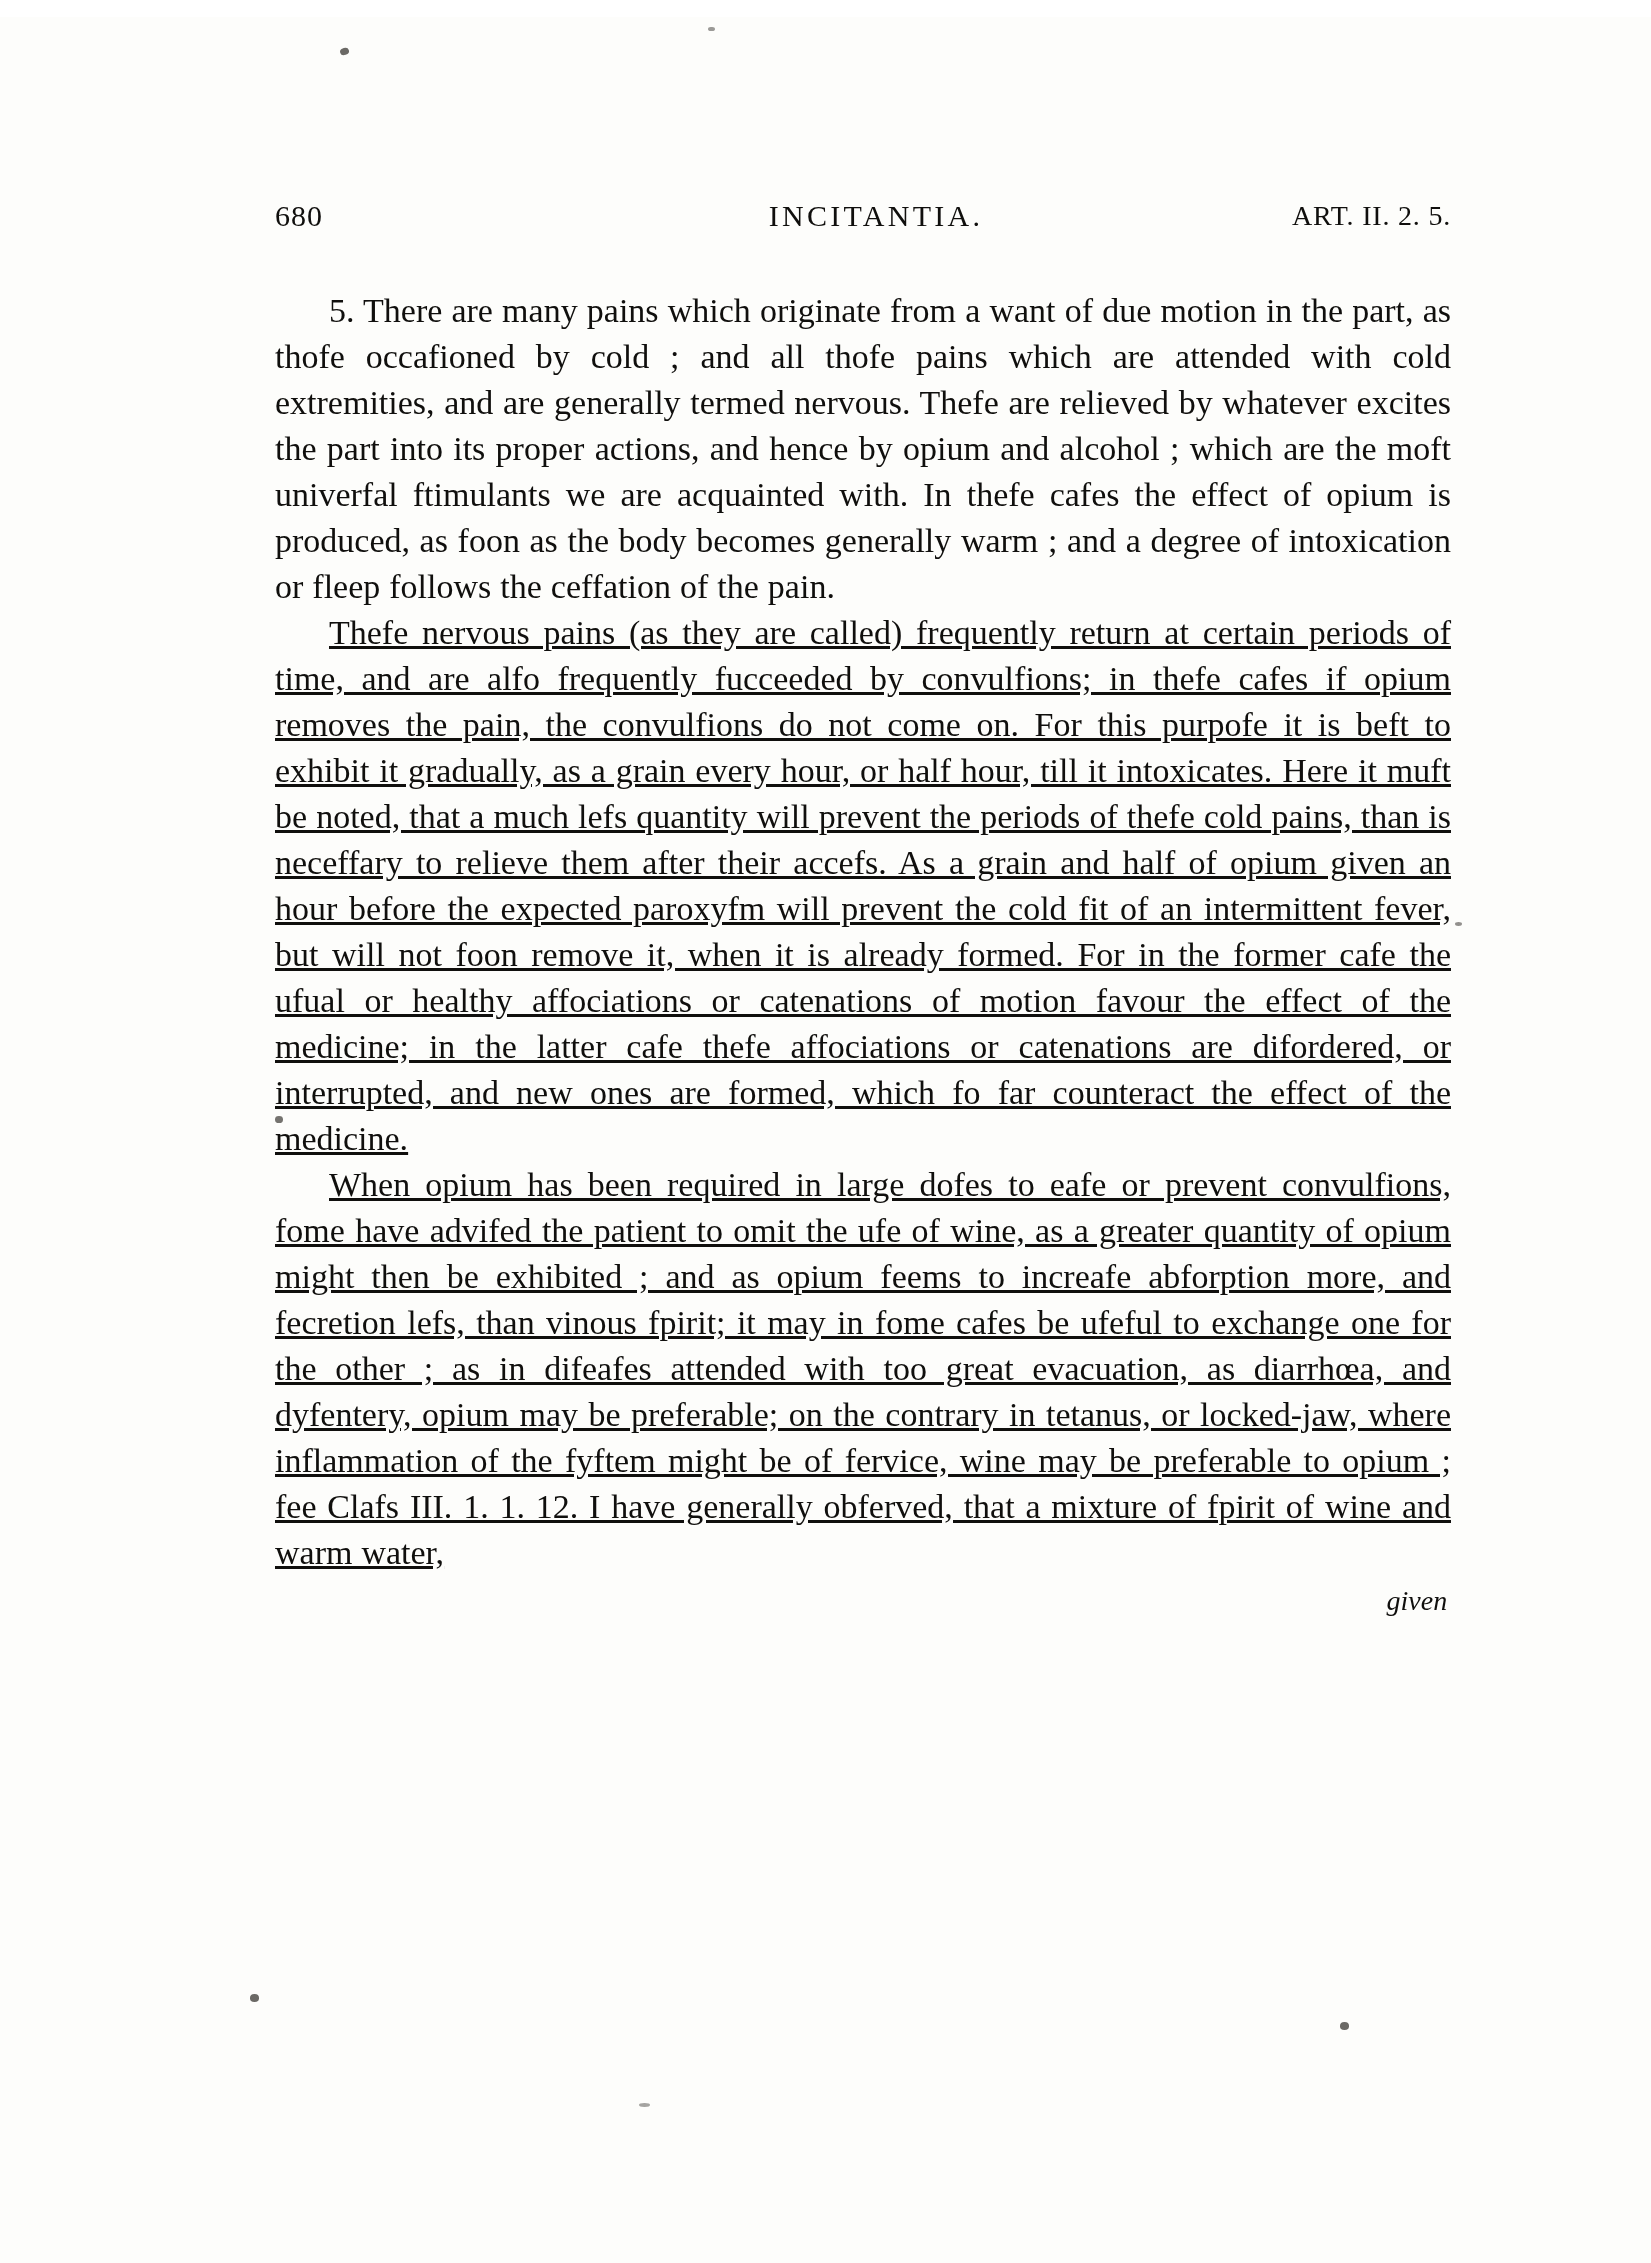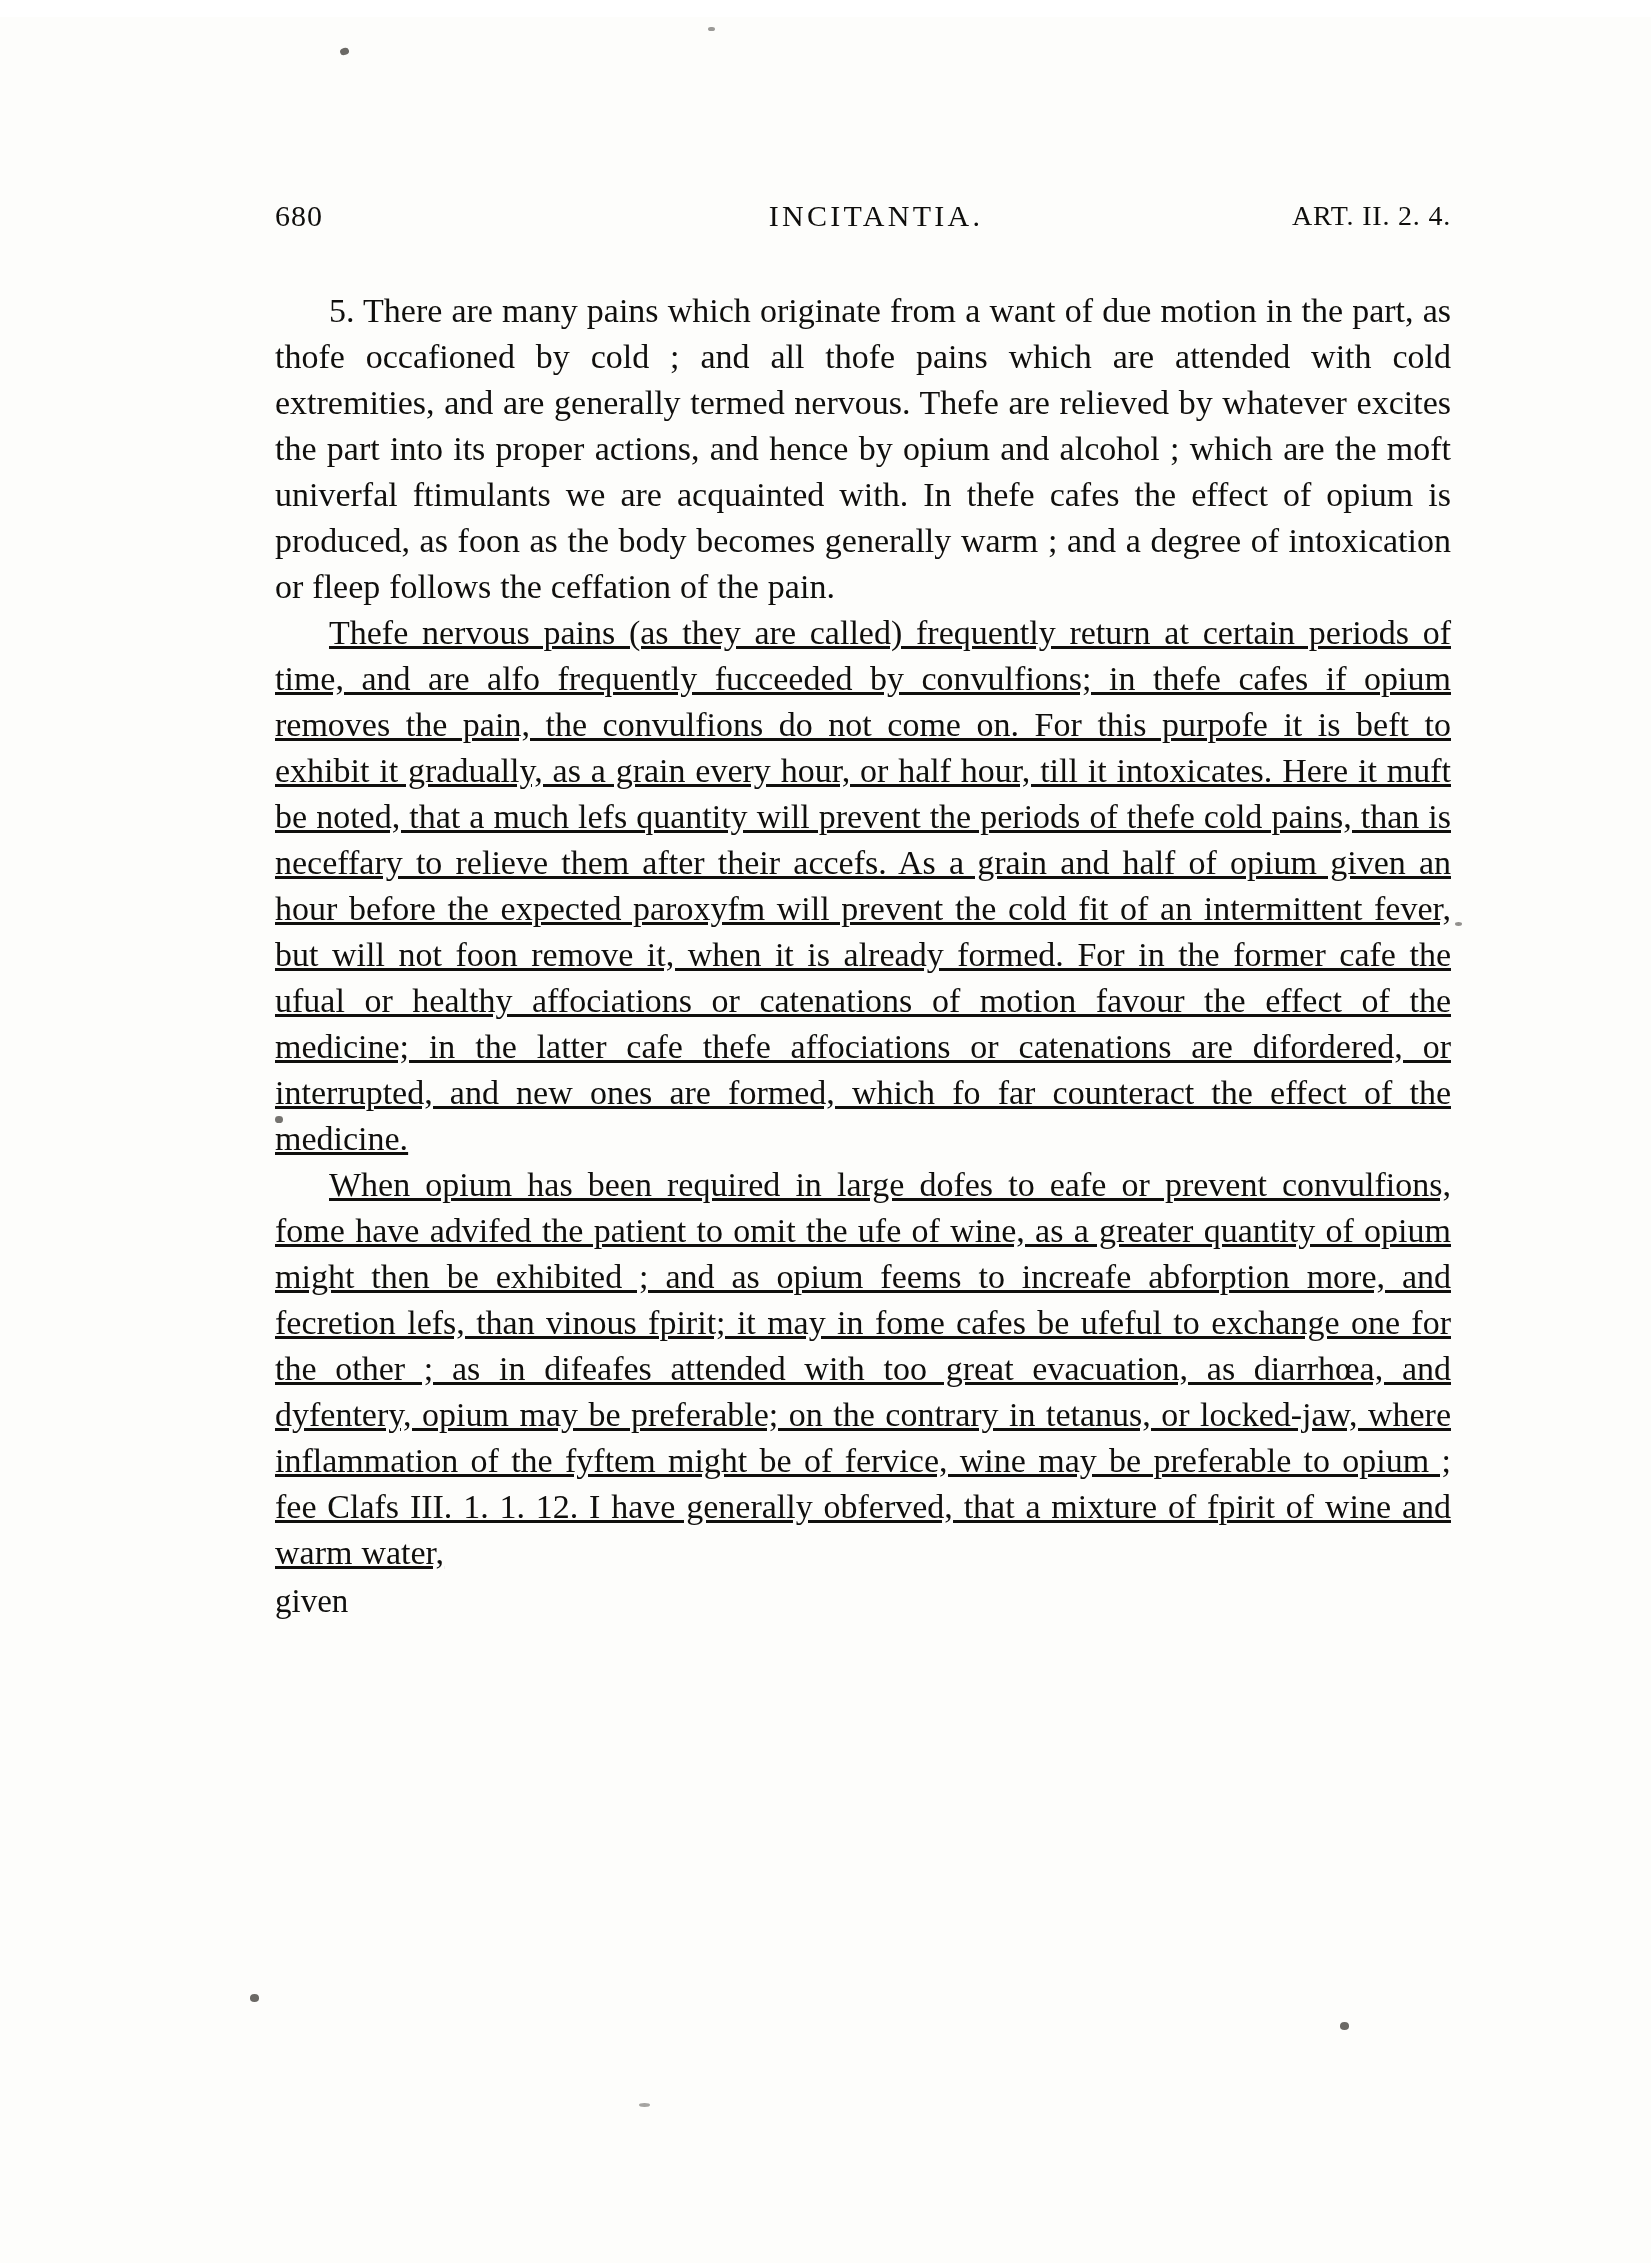--- a/index.html
+++ b/index.html
@@ -91,24 +91,25 @@
     margin: 0;
     text-indent: 54px;
   }
   .body-text p + p {
     margin-top: 0;
     text-decoration: underline;
   }
 
   .closing {
     margin-top: 1.9px;
-    text-align: left;
-    font-size: 33px;
+    text-align: right;
+    font-size: 28px;
     line-height: 46px;
     padding-right: 3.8px;
+    font-style: italic;
   }
 
   
   .body-text p { word-spacing: 0.5px; }
 </style>
 </head>
 <body>
 
 <div class="page">
 
@@ -118,21 +119,21 @@
   <div class="mark m4"></div>
   <div class="mark m5"></div>
   <div class="mark m6"></div>
   <div class="mark m7"></div>
 
   <div class="content">
 
     <div class="running-head">
       <span class="folio">680</span>
       <span class="title">INCITANTIA.</span>
-      <span class="artref">ART. II. 2. 4.</span>
+      <span class="artref">ART. II. 2. 5.</span>
     </div>
 
     <div class="body-text">
       <p>5. There are many pains which originate from a want of due motion in the part, as thofe occafioned by cold ; and all thofe pains which are attended with cold extremities, and are generally termed nervous. Thefe are relieved by whatever excites the part into its proper actions, and hence by opium and alcohol ; which are the moft univerfal ftimulants we are acquainted with. In thefe cafes the effect of opium is produced, as foon as the body becomes generally warm ; and a degree of intoxication or fleep follows the ceffation of the pain.</p>
       <p>Thefe nervous pains (as they are called) frequently return at certain periods of time, and are alfo frequently fucceeded by convulfions; in thefe cafes if opium removes the pain, the convulfions do not come on. For this purpofe it is beft to exhibit it gradually, as a grain every hour, or half hour, till it intoxicates. Here it muft be noted, that a much lefs quantity will prevent the periods of thefe cold pains, than is neceffary to relieve them after their accefs. As a grain and half of opium given an hour before the expected paroxyfm will prevent the cold fit of an intermittent fever, but will not foon remove it, when it is already formed. For in the former cafe the ufual or healthy affociations or catenations of motion favour the effect of the medicine; in the latter cafe thefe affociations or catenations are difordered, or interrupted, and new ones are formed, which fo far counteract the effect of the medicine.</p>
       <p>When opium has been required in large dofes to eafe or prevent convulfions, fome have advifed the patient to omit the ufe of wine, as a greater quantity of opium might then be exhibited ; and as opium feems to increafe abforption more, and fecretion lefs, than vinous fpirit; it may in fome cafes be ufeful to exchange one for the other ; as in difeafes attended with too great evacuation, as diarrhœa, and dyfentery, opium may be preferable; on the contrary in tetanus, or locked-jaw, where inflammation of the fyftem might be of fervice, wine may be preferable to opium ; fee Clafs III. 1. 1. 12. I have generally obferved, that a mixture of fpirit of wine and warm water,</p>
     </div>
 
     <div class="closing">given</div>
 

